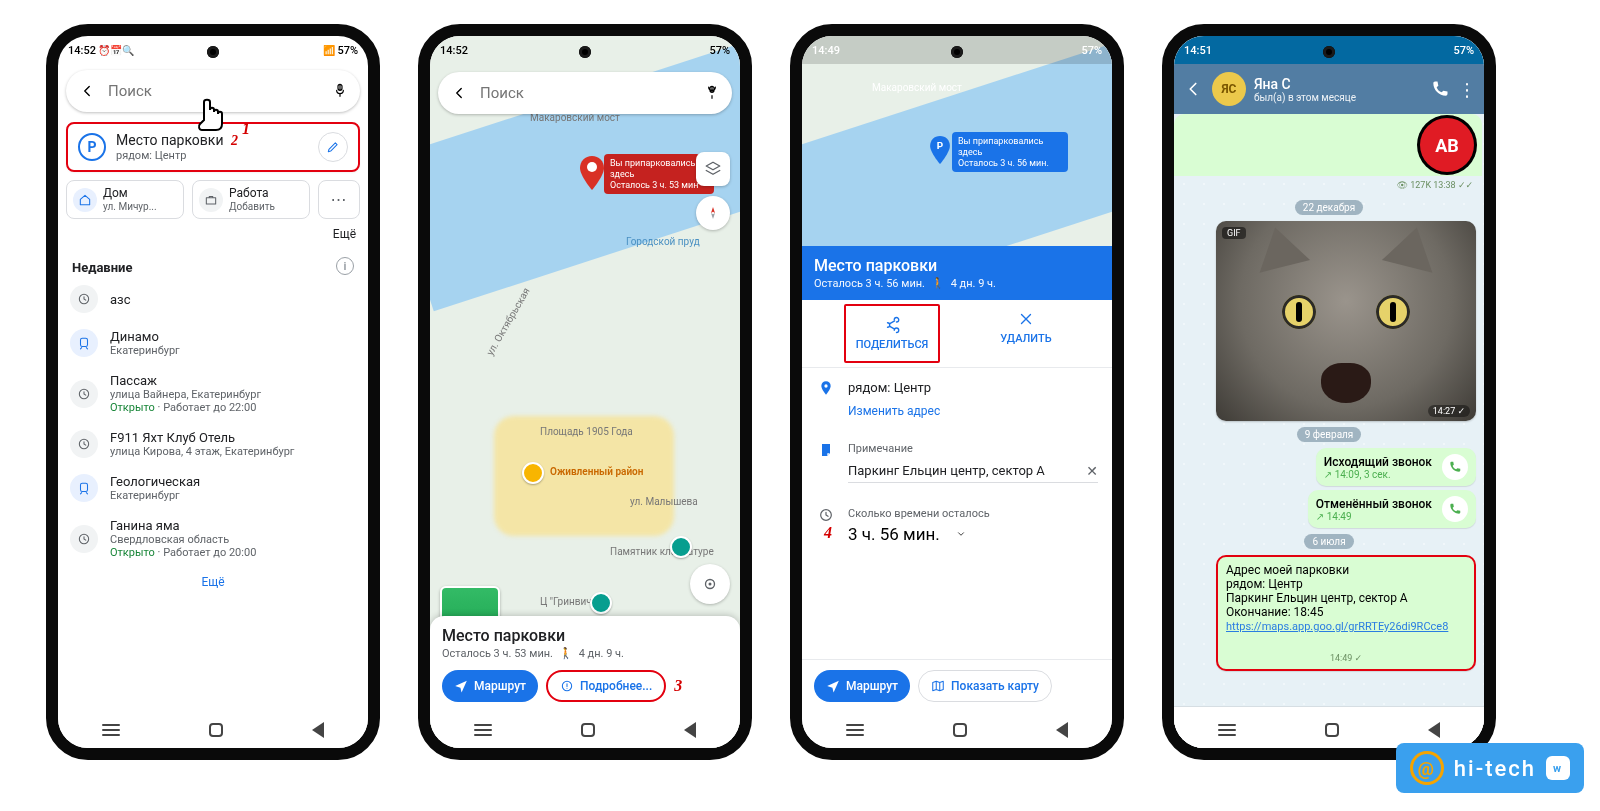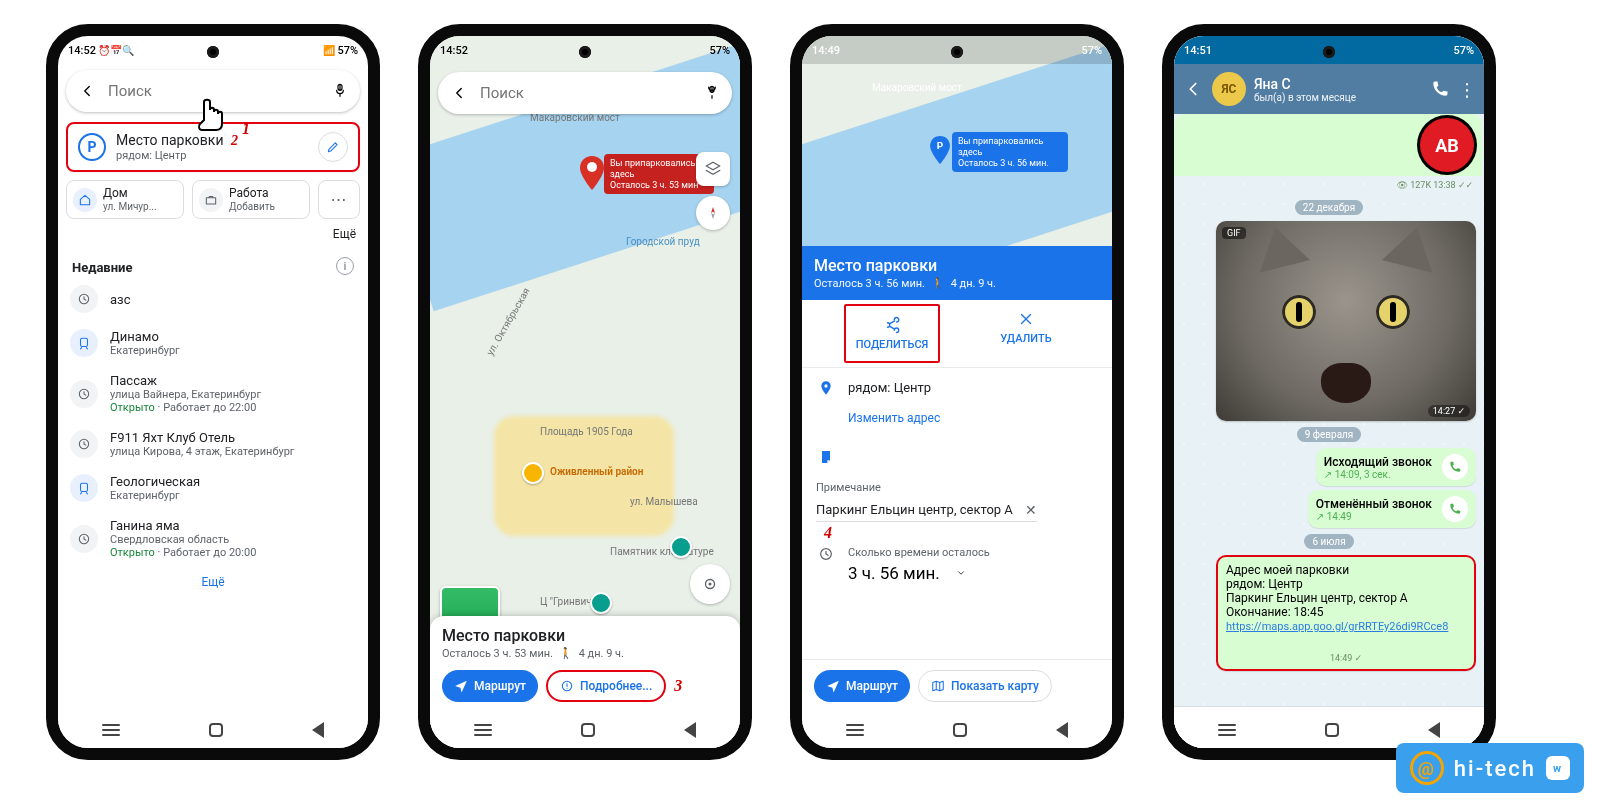--- a/index.html
+++ b/index.html
@@ -127,21 +127,21 @@
   
   .bluehdr{background:var(--blue);color:#fff;padding:10px 12px}
   .bluehdr .t{font-size:16px;font-weight:500}
   .bluehdr .s{font-size:11px;opacity:.95;display:flex;align-items:center;gap:6px;margin-top:2px}
   .white-actions{display:flex;background:#fff;border-bottom:1px solid #e8eaed}
   .wact{flex:1;display:flex;flex-direction:column;align-items:center;gap:4px;padding:10px 0;
     color:var(--blue);font-size:11px;font-weight:500}
   .detail-row{display:flex;gap:12px;padding:12px 14px;align-items:flex-start}
   .detail-row .di{width:20px;color:var(--blue);flex-shrink:0;text-align:center}
   .detail-row .dl1{font-size:13px;color:#202124}
-  .detail-row .dl2{font-size:12px;color:var(--blue);margin-top:16px}
+  .detail-row .dl2{font-size:12px;color:var(--blue);margin-top:9px}
   .noteinput{border-bottom:1px solid #dadce0;padding:4px 24px 4px 0;font-size:13px;color:#202124;position:relative}
   .noteinput .x{position:absolute;right:0;top:4px;color:#5f6368;font-size:14px}
   .timelabel{font-size:11px;color:var(--gray-text);margin-bottom:4px}
   .timeval{font-size:17px;display:flex;align-items:center;gap:16px}
   .tribtn{position:absolute;left:0;right:0;bottom:36px;display:flex;gap:8px;padding:10px 12px;
     border-top:1px solid #e8eaed;background:#fff}
 
   
   .tg{position:absolute;inset:0;background:var(--tg-bg);display:flex;flex-direction:column}
   .tg-hdr{height:50px;background:var(--tg-header);color:#fff;display:flex;align-items:center;padding:0 8px;gap:8px}
@@ -533,21 +533,21 @@
         <svg width="16" height="16" viewBox="0 0 24 24">
                 <path d="M12 2C8 2 5 5 5 9c0 5 7 13 7 13s7-8 7-13c0-4-3-7-7-7z" fill="#1a73e8"></path>
                 <circle cx="12" cy="9" r="2.5" fill="#fff"></circle>
               </svg></div>
       <div>
         <div class="dl1">рядом: Центр</div>
         <div class="dl2">Изменить адрес</div>
       </div>
     </div>
 
-    <div class="detail-row" style="flex-direction:column">
+    <div class="detail-row" style="">
       <div class="di">
         <svg width="16" height="16" viewBox="0 0 24 24">
                 <path d="M6 3h12v14l-4 4H6z" fill="#1a73e8"></path>
                 <path d="M14 21v-4h4" fill="#fff"></path>
               </svg></div>
       <div style="flex:1">
         <div class="timelabel">Примечание</div>
         <div class="noteinput">
           <span>Паркинг Ельцин центр, сектор А</span>
           <span class="x">✕</span>

